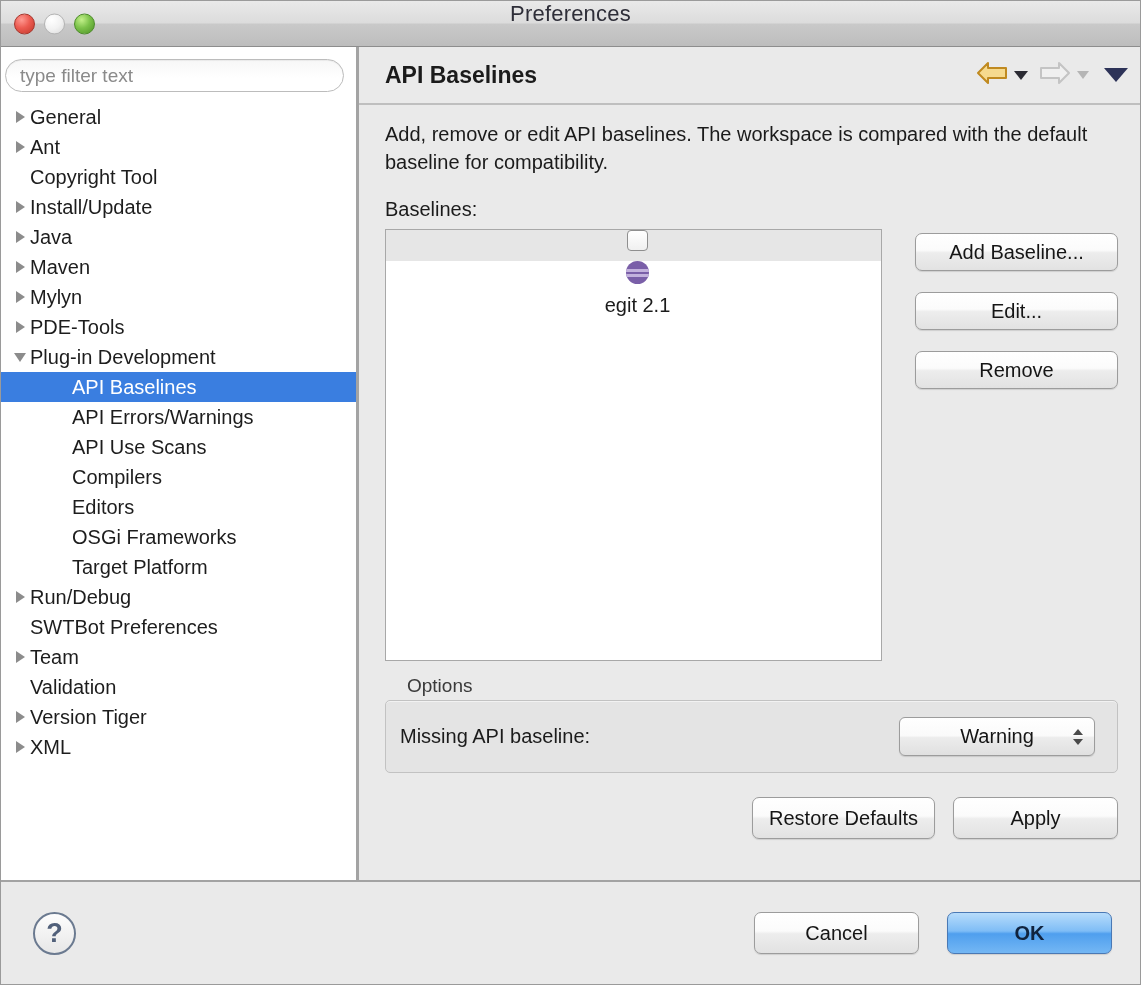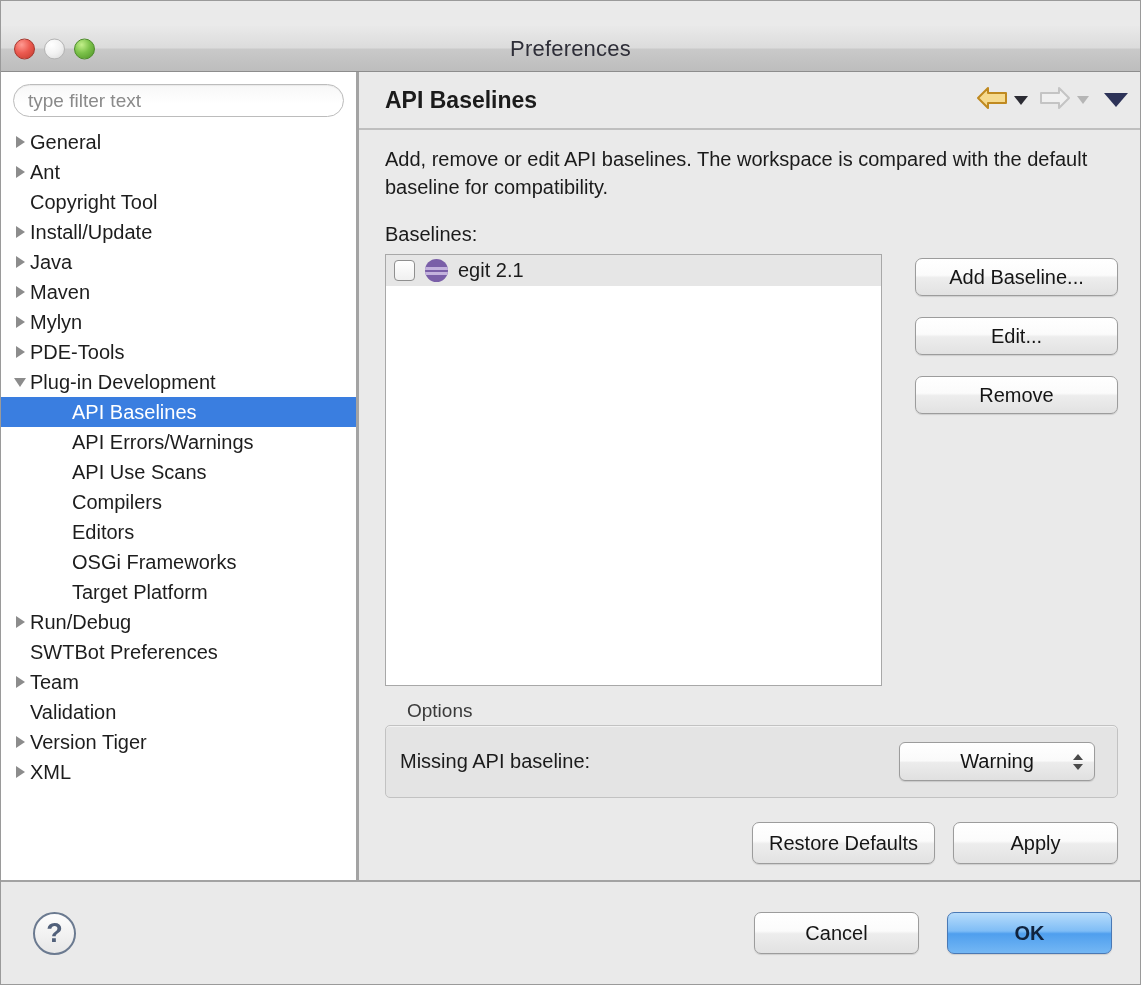--- a/index.html
+++ b/index.html
@@ -25,22 +25,20 @@
   }
 
   
   .titlebar {
     position: relative;
     height: 45px;
     flex: 0 0 45px;
     background: linear-gradient(to bottom, #e9e9e9 0%, #dcdcdc 48%, #c9c9c9 52%, #bdbdbd 100%);
     border-bottom: 1px solid #8d8d8d;
     display: flex;
-    align-items: center;
-    margin-top: 25px;
   }
   .traffic {
     position: absolute;
     left: 13px; top: 50%;
     transform: translateY(-50%);
     display: flex;
     gap: 9px;
   }
   .light {
     width: 21px; height: 21px;
@@ -80,21 +78,21 @@
     flex: 0 0 358px;
     width: 358px;
     background: #ffffff;
     border-right: 3px solid #a3a3a3;
     display: flex;
     flex-direction: column;
     box-sizing: border-box;
     overflow: hidden;
   }
   .filter-wrap {
-    padding: 12px 12px 8px 12px;
+    padding: 12px 12px 8px 4px;
   }
   .filter-input {
     width: 100%;
     box-sizing: border-box;
     height: 33px;
     border-radius: 17px;
     border: 1px solid #bcbcbc;
     background: linear-gradient(to bottom, #f7f7f7 0%, #ffffff 60%);
     font-family: "Liberation Sans", sans-serif;
     font-size: 19px;
@@ -242,20 +240,21 @@
     box-sizing: border-box;
     overflow: hidden;
   }
   .list-row {
     display: flex;
     align-items: center;
     height: 31px;
     padding-left: 8px;
     background: #e6e6e6;
     gap: 10px;
+    flex-direction: column;
   }
   .chk {
     width: 21px; height: 21px;
     border: 1px solid #8f8f8f;
     border-radius: 4px;
     background: linear-gradient(to bottom, #ffffff, #f0f0f0);
     box-sizing: border-box;
     flex: 0 0 21px;
   }
   .baseline-icon {

